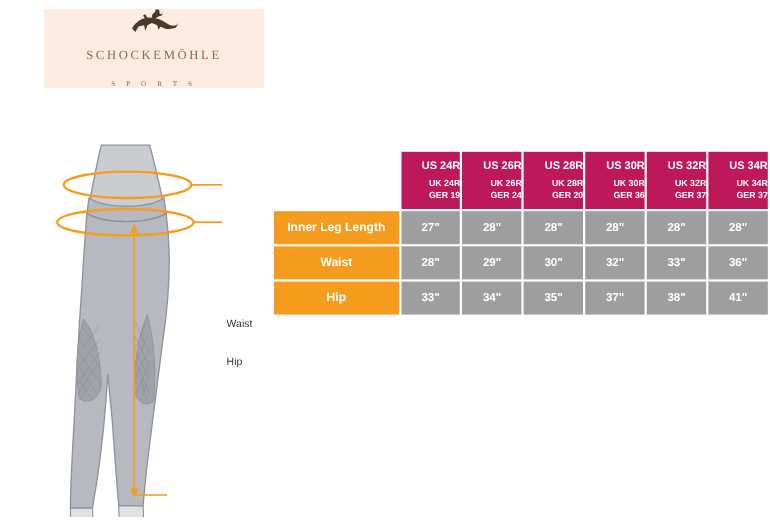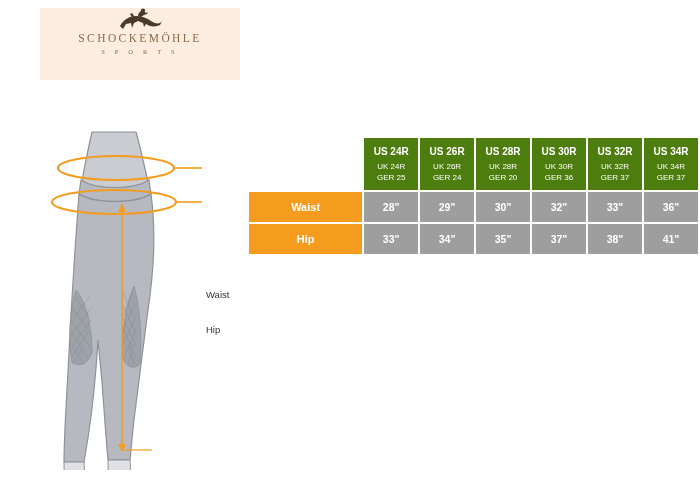--- a/index.html
+++ b/index.html
@@ -19,21 +19,21 @@
   #logo-block {
     position: absolute;
     left: 40px;
     top: 8px;
     width: 200px;
     height: 72px;
     background: #fdece0;
     display: flex;
     flex-direction: column;
     align-items: center;
-    justify-content: flex-start;
+    justify-content: space-between;
   }
   #logo-horse {
     width: 52px;
     height: 22px;
     margin-bottom: 2px;
   }
   #logo-brand {
     font-family: "Liberation Serif", serif;
     font-size: 11.5px;
     letter-spacing: 2.4px;
@@ -73,38 +73,38 @@
     border-collapse: collapse;
     table-layout: fixed;
   }
   #size-table td, #size-table th {
     padding: 0;
     margin: 0;
     border: 2px solid #ffffff;
   }
   .col-head {
     width: 56px;
-    background: #4d7c0f;
+    background: #be185d;
     color: #ffffff;
-    text-align: center;
+    text-align: right;
     vertical-align: middle;
     height: 52px;
     padding: 4px 2px 6px 2px;
   }
   .col-head .us {
     font-size: 10px;
     font-weight: bold;
     display: block;
     margin-bottom: 4px;
   }
   .col-head .uk, .col-head .ger {
     font-size: 8px;
     display: block;
     line-height: 11px;
-    font-weight: normal;
+    font-weight: bold;
   }
   .row-head {
     width: 118px;
     background: #f59b1e;
     color: #ffffff;
     font-size: 11px;
     font-weight: bold;
     text-align: center;
     height: 30px;
   }
@@ -183,21 +183,21 @@
   
 </div>
 
 <table id="size-table">
   <thead>
     <tr>
       <th class="corner-cell"></th>
       <th class="col-head">
         <span class="us">US 24R</span>
         <span class="uk">UK 24R</span>
-        <span class="ger">GER 25</span>
+        <span class="ger">GER 19</span>
       </th>
       <th class="col-head">
         <span class="us">US 26R</span>
         <span class="uk">UK 26R</span>
         <span class="ger">GER 24</span>
       </th>
       <th class="col-head">
         <span class="us">US 28R</span>
         <span class="uk">UK 28R</span>
         <span class="ger">GER 20</span>
@@ -213,20 +213,29 @@
         <span class="ger">GER 37</span>
       </th>
       <th class="col-head">
         <span class="us">US 34R</span>
         <span class="uk">UK 34R</span>
         <span class="ger">GER 37</span>
       </th>
     </tr>
   </thead>
   <tbody>
+    <tr>
+      <td class="row-head">Inner Leg Length</td>
+      <td class="val-cell">27"</td>
+      <td class="val-cell">28"</td>
+      <td class="val-cell">28"</td>
+      <td class="val-cell">28"</td>
+      <td class="val-cell">28"</td>
+      <td class="val-cell">28"</td>
+    </tr>
     <tr>
       <td class="row-head">Waist</td>
       <td class="val-cell">28"</td>
       <td class="val-cell">29"</td>
       <td class="val-cell">30"</td>
       <td class="val-cell">32"</td>
       <td class="val-cell">33"</td>
       <td class="val-cell">36"</td>
     </tr>
     <tr>

